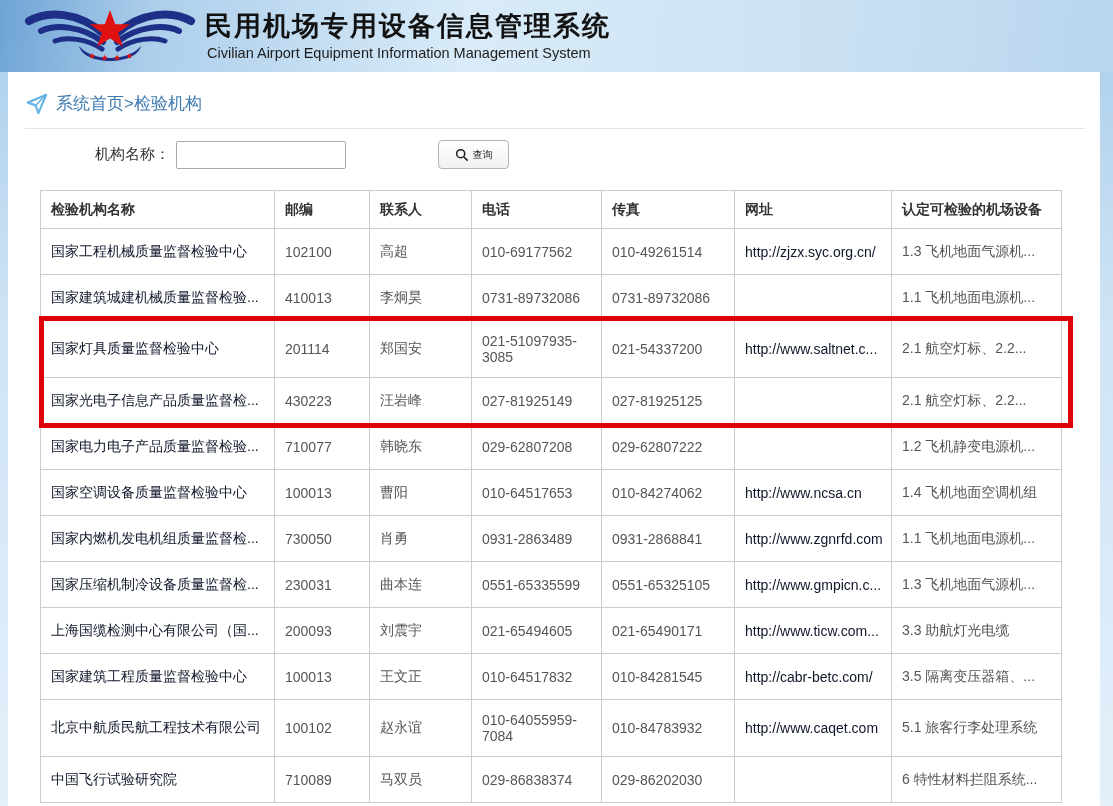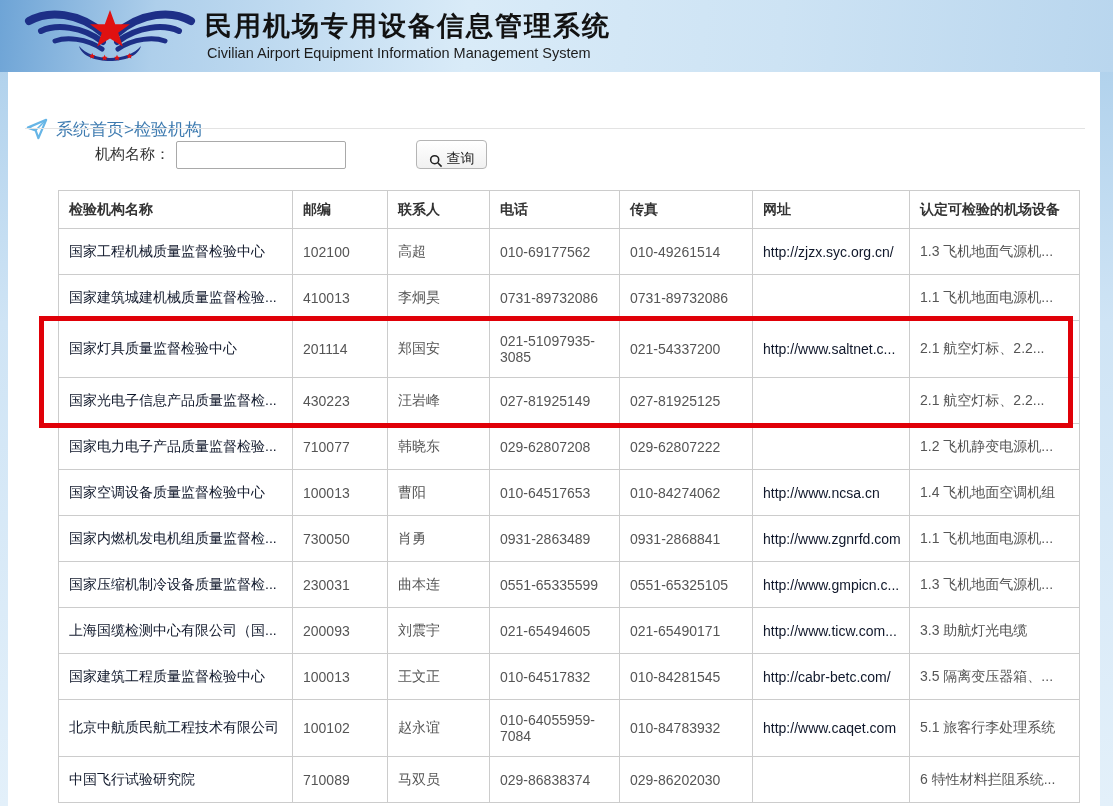--- a/index.html
+++ b/index.html
@@ -25,45 +25,45 @@
   .title-en {
     position:absolute; left:207px; top:45px;
     font-size:14.5px; font-weight:normal; color:#1c1c1c;
   }
   
   .panel {
     position:absolute; top:72px; left:8px; width:1092px; height:734px;
     background:#ffffff;
   }
   
-  .breadcrumb { position:absolute; top:92px; left:26px; display:flex; align-items:flex-start; gap:8px;margin-top:26px; }
+  .breadcrumb { position:absolute; top:92px; left:26px; display:flex; align-items:flex-end; gap:8px; }
   .breadcrumb-text { font-size:17px; color:#3e7bb0; }
   .divider {
     position:absolute; top:128px; left:25px; width:1060px; height:0;
     border-top:1px solid #e3e3e3;
   }
   
   .search-row { position:absolute; top:140px; left:95px; display:flex; align-items:center; }
   .search-label { font-size:15px; color:#333; }
   .search-input {
     margin-left:6px; width:170px; height:28px;
     border:1px solid #a9a9a9; border-radius:2px; font-size:14px; padding:0 6px;
     font-family:"Liberation Sans","DejaVu Sans",sans-serif;
   }
   .search-btn {
-    margin-left:70px; height:29px; width:71px;
+    margin-left:92px; height:29px; width:71px;
     border:1px solid #b5b5b5; border-radius:4px;
     background:linear-gradient(180deg,#ffffff,#f1f1f1);
-    font-size:14px; color:#222; cursor:pointer;
-    display:flex; align-items:flex-end; justify-content:center; gap:4px;
+    font-size:10px; color:#222; cursor:pointer;
+    display:flex; align-items:center; justify-content:center; gap:4px;
     font-family:"Liberation Sans","DejaVu Sans",sans-serif;
   }
   
   table.agencies {
-    position:absolute; top:190px; left:58px;
+    position:absolute; top:190px; left:40px;
     width:1021px; border-collapse:collapse; table-layout:fixed;
     background:#fff; font-size:14px;
   }
   .agencies th, .agencies td {
     border:1px solid #ccc; padding:4px 10px; text-align:left; vertical-align:middle;
     overflow:hidden; white-space:nowrap;
   }
   .agencies th { height:38px; font-weight:bold; color:#333; }
   .agencies tr.row { height:46px; }
   .agencies tr.row.tall { height:57px; }

